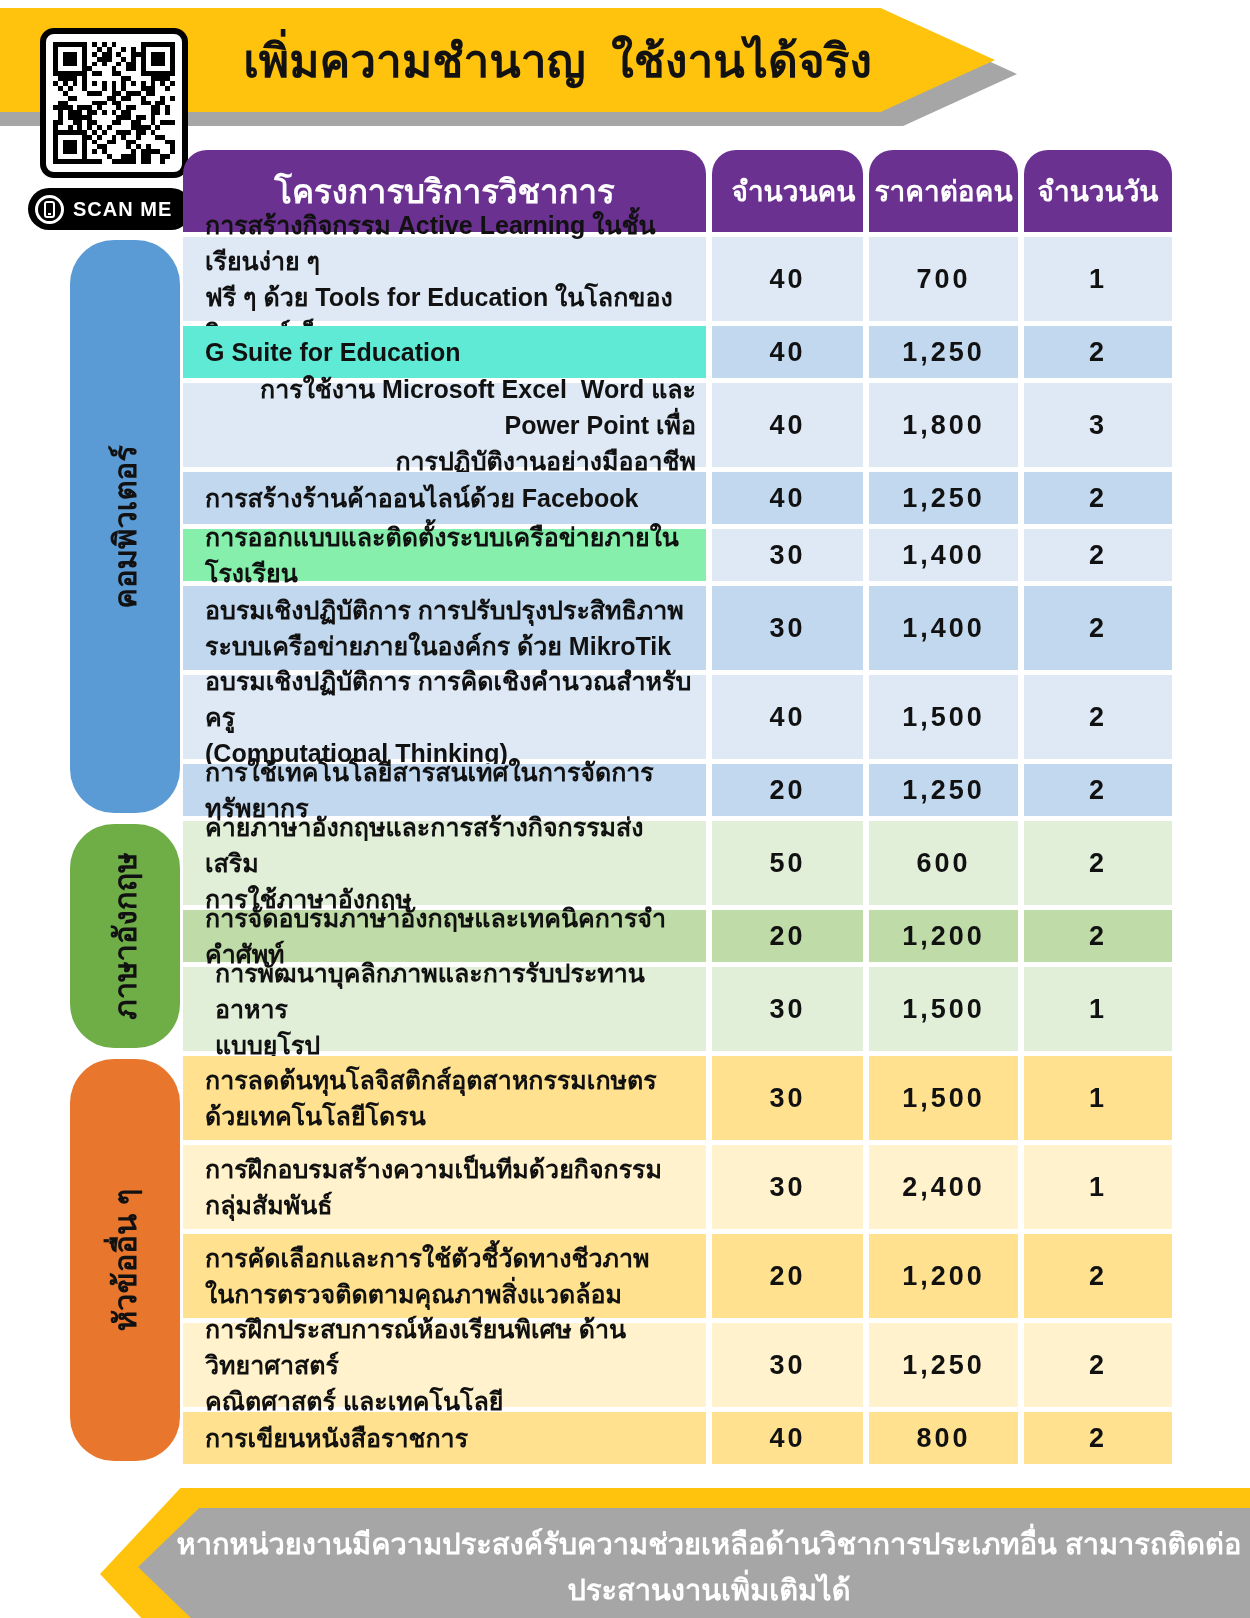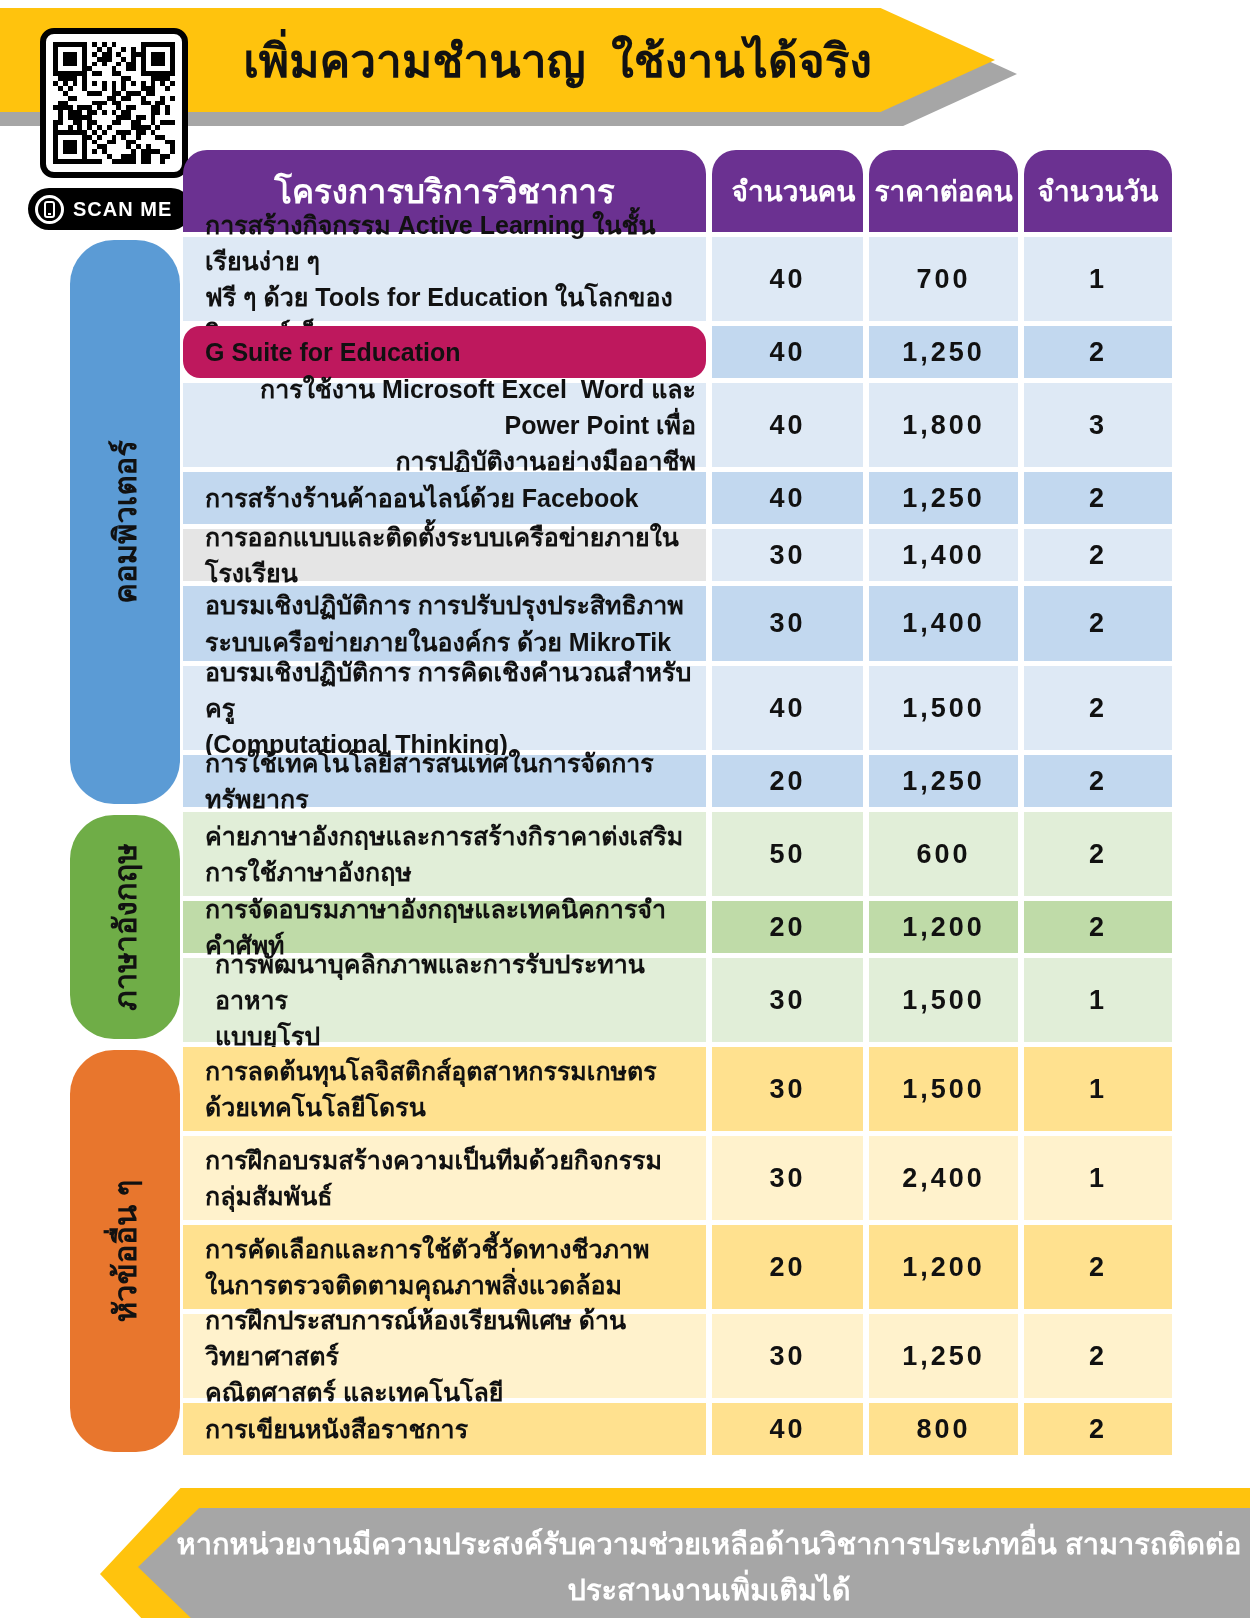--- a/index.html
+++ b/index.html
@@ -415,45 +415,45 @@
       </div>
       <div class="rows">
         <div class="row" style="height: 84px;">
           <div class="cell-name" style="background: rgb(222, 233, 245);">การสร้างกิจกรรม Active Learning ในชั้นเรียนง่าย ๆ
 ฟรี ๆ ด้วย Tools for Education ในโลกของอินเทอร์เน็ต</div>
           <div class="cell-num cell-people" style="background: rgb(222, 233, 245);">40</div>
           <div class="cell-num cell-price" style="background: rgb(222, 233, 245);">700</div>
           <div class="cell-num cell-days" style="background: rgb(222, 233, 245);">1</div>
         </div>
         <div class="row" style="height: 52px;">
-          <div class="cell-name" style="background: #be185d; border-radius: 17px;">G Suite for Education</div>
+          <div class="cell-name" style="background: #5eead4;">G Suite for Education</div>
           <div class="cell-num cell-people" style="background: rgb(194, 216, 239);">40</div>
           <div class="cell-num cell-price" style="background: rgb(194, 216, 239);">1,250</div>
           <div class="cell-num cell-days" style="background: rgb(194, 216, 239);">2</div>
         </div>
         <div class="row" style="height: 84px; text-align: right;">
           <div class="cell-name" style="background: rgb(222, 233, 245);">การใช้งาน Microsoft Excel  Word และ Power Point เพื่อ
 การปฏิบัติงานอย่างมืออาชีพ</div>
           <div class="cell-num cell-people" style="background: rgb(222, 233, 245);">40</div>
           <div class="cell-num cell-price" style="background: rgb(222, 233, 245);">1,800</div>
           <div class="cell-num cell-days" style="background: rgb(222, 233, 245);">3</div>
         </div>
         <div class="row" style="height: 52px;">
           <div class="cell-name" style="background: rgb(194, 216, 239);">การสร้างร้านค้าออนไลน์ด้วย Facebook</div>
           <div class="cell-num cell-people" style="background: rgb(194, 216, 239);">40</div>
           <div class="cell-num cell-price" style="background: rgb(194, 216, 239);">1,250</div>
           <div class="cell-num cell-days" style="background: rgb(194, 216, 239);">2</div>
         </div>
         <div class="row" style="height: 52px;">
-          <div class="cell-name" style="background: #e5e5e5;">การออกแบบและติดตั้งระบบเครือข่ายภายในโรงเรียน</div>
+          <div class="cell-name" style="background: #86efac;">การออกแบบและติดตั้งระบบเครือข่ายภายในโรงเรียน</div>
           <div class="cell-num cell-people" style="background: rgb(222, 233, 245);">30</div>
           <div class="cell-num cell-price" style="background: rgb(222, 233, 245);">1,400</div>
           <div class="cell-num cell-days" style="background: rgb(222, 233, 245);">2</div>
         </div>
-        <div class="row" style="height: 75px;">
+        <div class="row" style="height: 84px;">
           <div class="cell-name" style="background: rgb(194, 216, 239);">อบรมเชิงปฏิบัติการ การปรับปรุงประสิทธิภาพ
 ระบบเครือข่ายภายในองค์กร ด้วย MikroTik</div>
           <div class="cell-num cell-people" style="background: rgb(194, 216, 239);">30</div>
           <div class="cell-num cell-price" style="background: rgb(194, 216, 239);">1,400</div>
           <div class="cell-num cell-days" style="background: rgb(194, 216, 239);">2</div>
         </div>
         <div class="row" style="height: 84px;">
           <div class="cell-name" style="background: rgb(222, 233, 245);">อบรมเชิงปฏิบัติการ การคิดเชิงคำนวณสำหรับครู
 (Computational Thinking)</div>
           <div class="cell-num cell-people" style="background: rgb(222, 233, 245);">40</div>
@@ -467,21 +467,21 @@
           <div class="cell-num cell-days" style="background: rgb(194, 216, 239);">2</div>
         </div>
       </div>
     </div>
     <div class="section">
       <div class="side" style="background: rgb(111, 173, 71);">
         <span class="side-label">ภาษาอังกฤษ</span>
       </div>
       <div class="rows">
         <div class="row" style="height: 84px;">
-          <div class="cell-name" style="background: rgb(225, 238, 216);">ค่ายภาษาอังกฤษและการสร้างกิราคาต่งเสริม
+          <div class="cell-name" style="background: rgb(225, 238, 216);">ค่ายภาษาอังกฤษและการสร้างกิจกรรมส่งเสริม
 การใช้ภาษาอังกฤษ</div>
           <div class="cell-num cell-people" style="background: rgb(225, 238, 216);">50</div>
           <div class="cell-num cell-price" style="background: rgb(225, 238, 216);">600</div>
           <div class="cell-num cell-days" style="background: rgb(225, 238, 216);">2</div>
         </div>
         <div class="row" style="height: 52px;">
           <div class="cell-name" style="background: rgb(191, 219, 168);">การจัดอบรมภาษาอังกฤษและเทคนิคการจำคำศัพท์</div>
           <div class="cell-num cell-people" style="background: rgb(191, 219, 168);">20</div>
           <div class="cell-num cell-price" style="background: rgb(191, 219, 168);">1,200</div>
           <div class="cell-num cell-days" style="background: rgb(191, 219, 168);">2</div>

